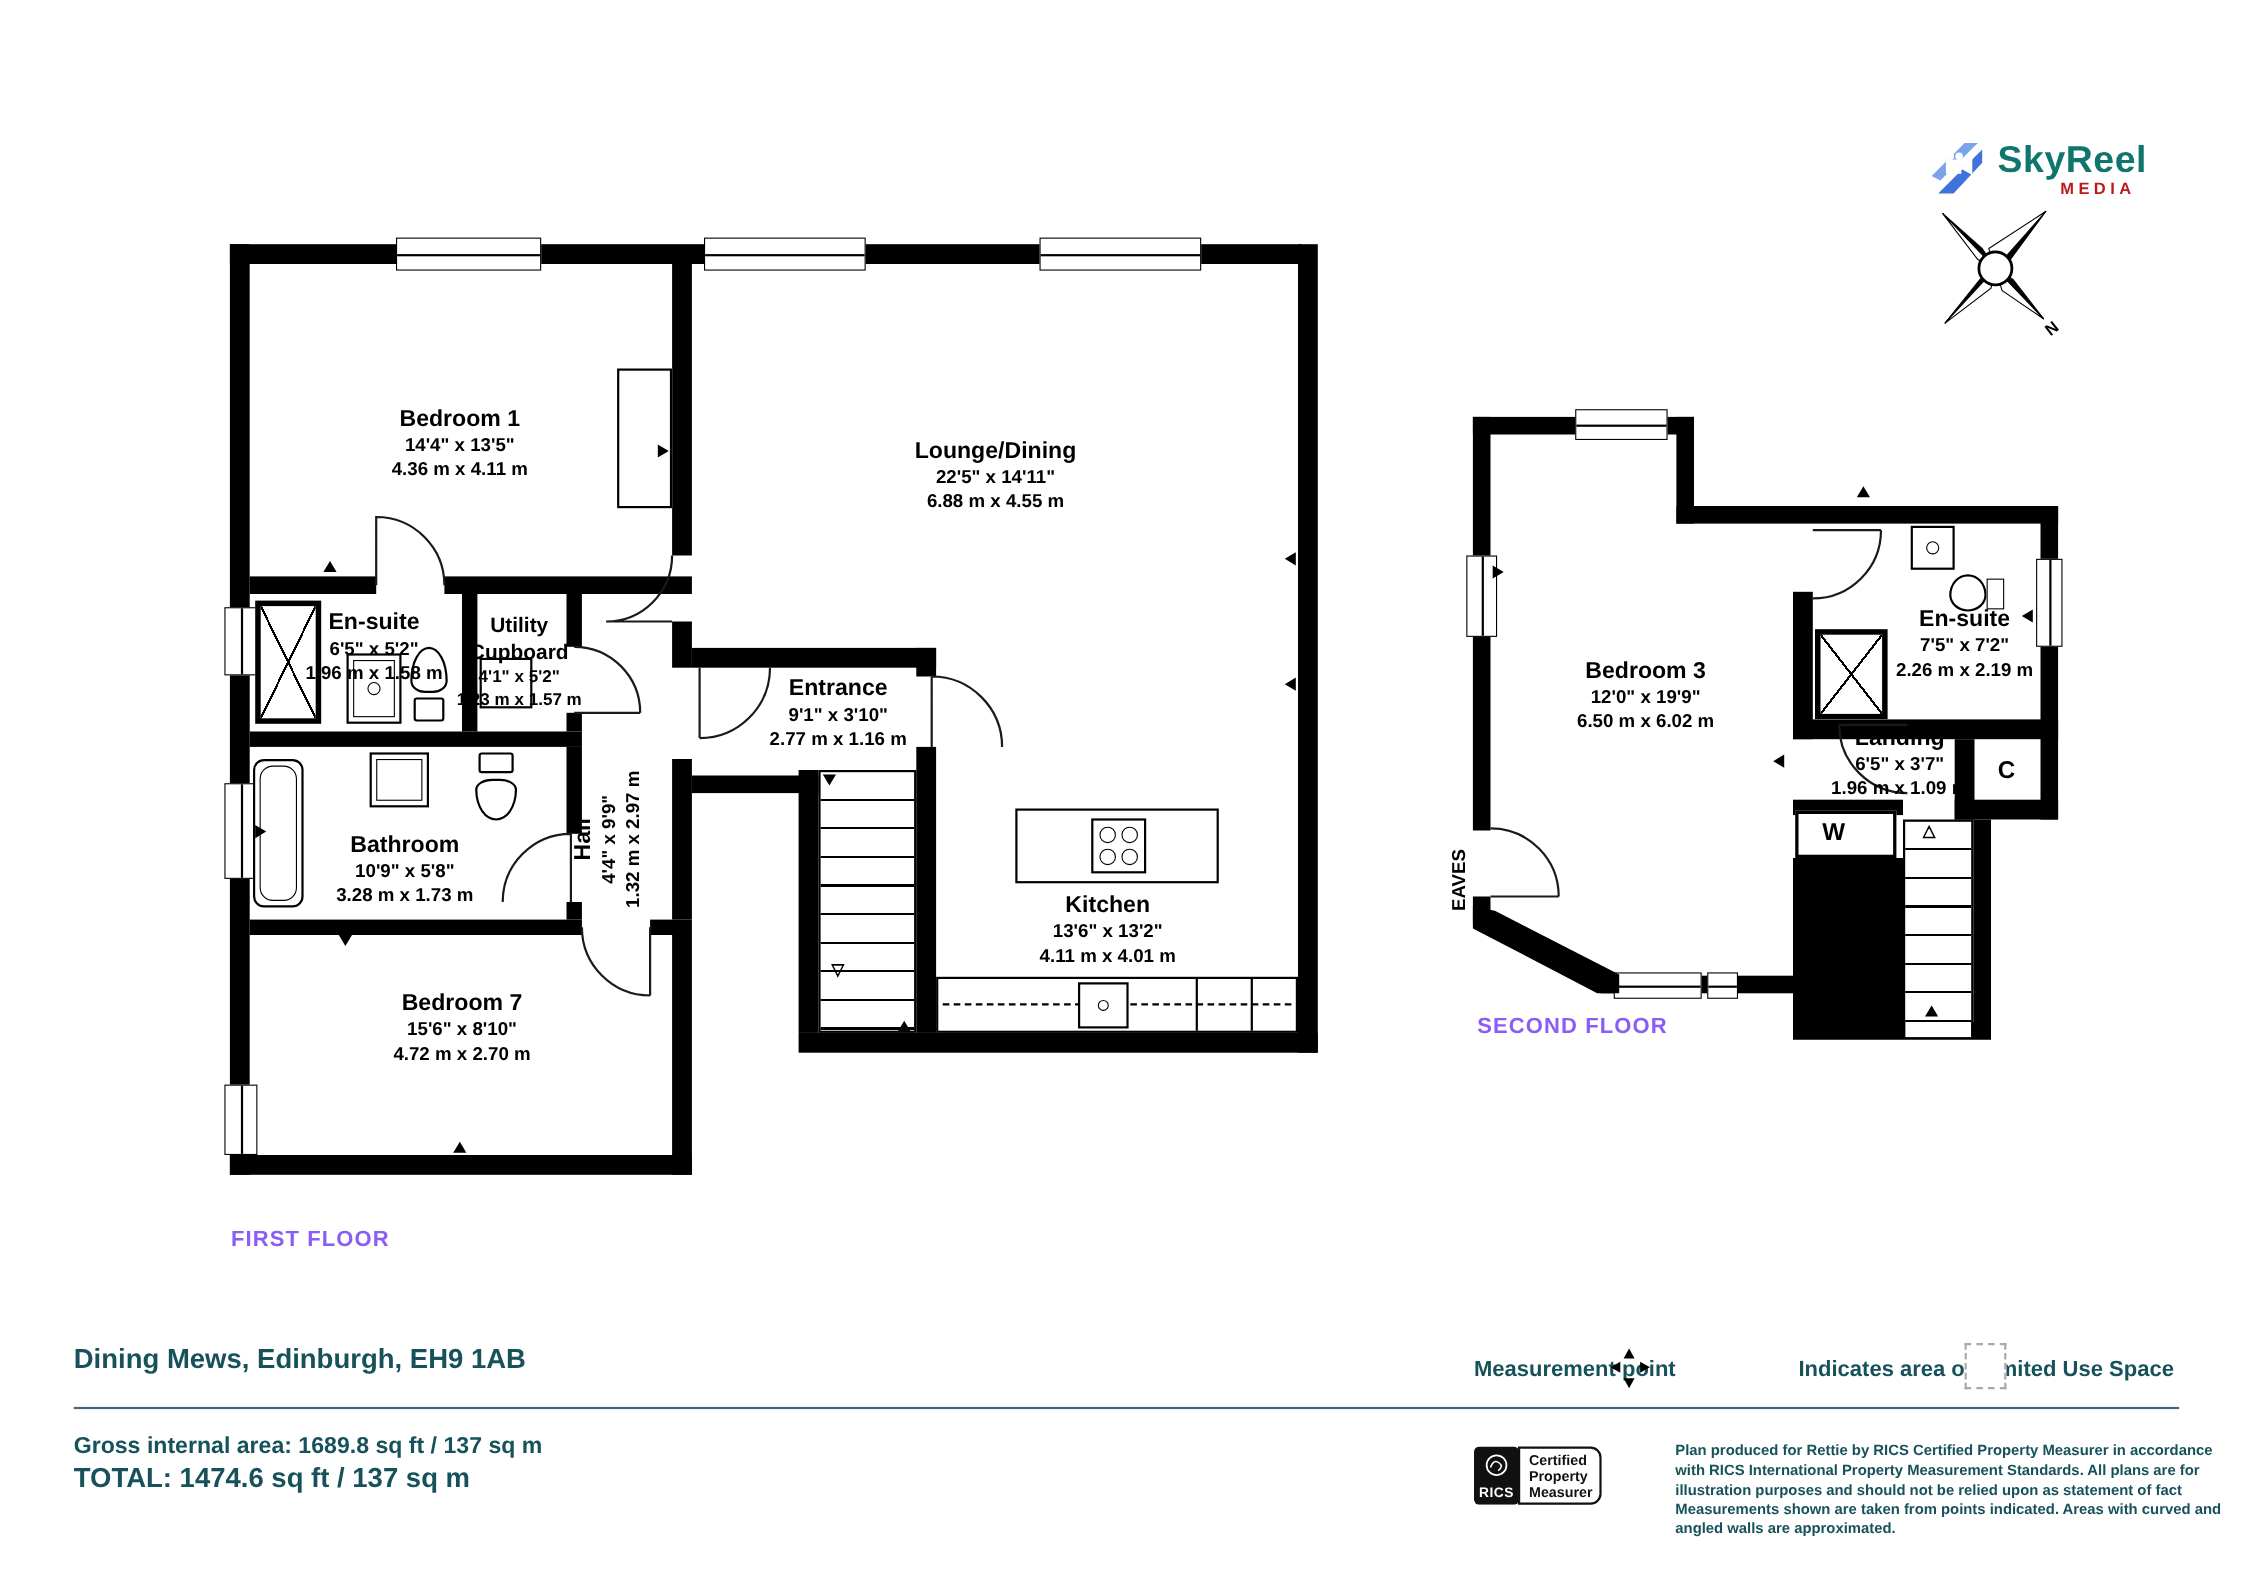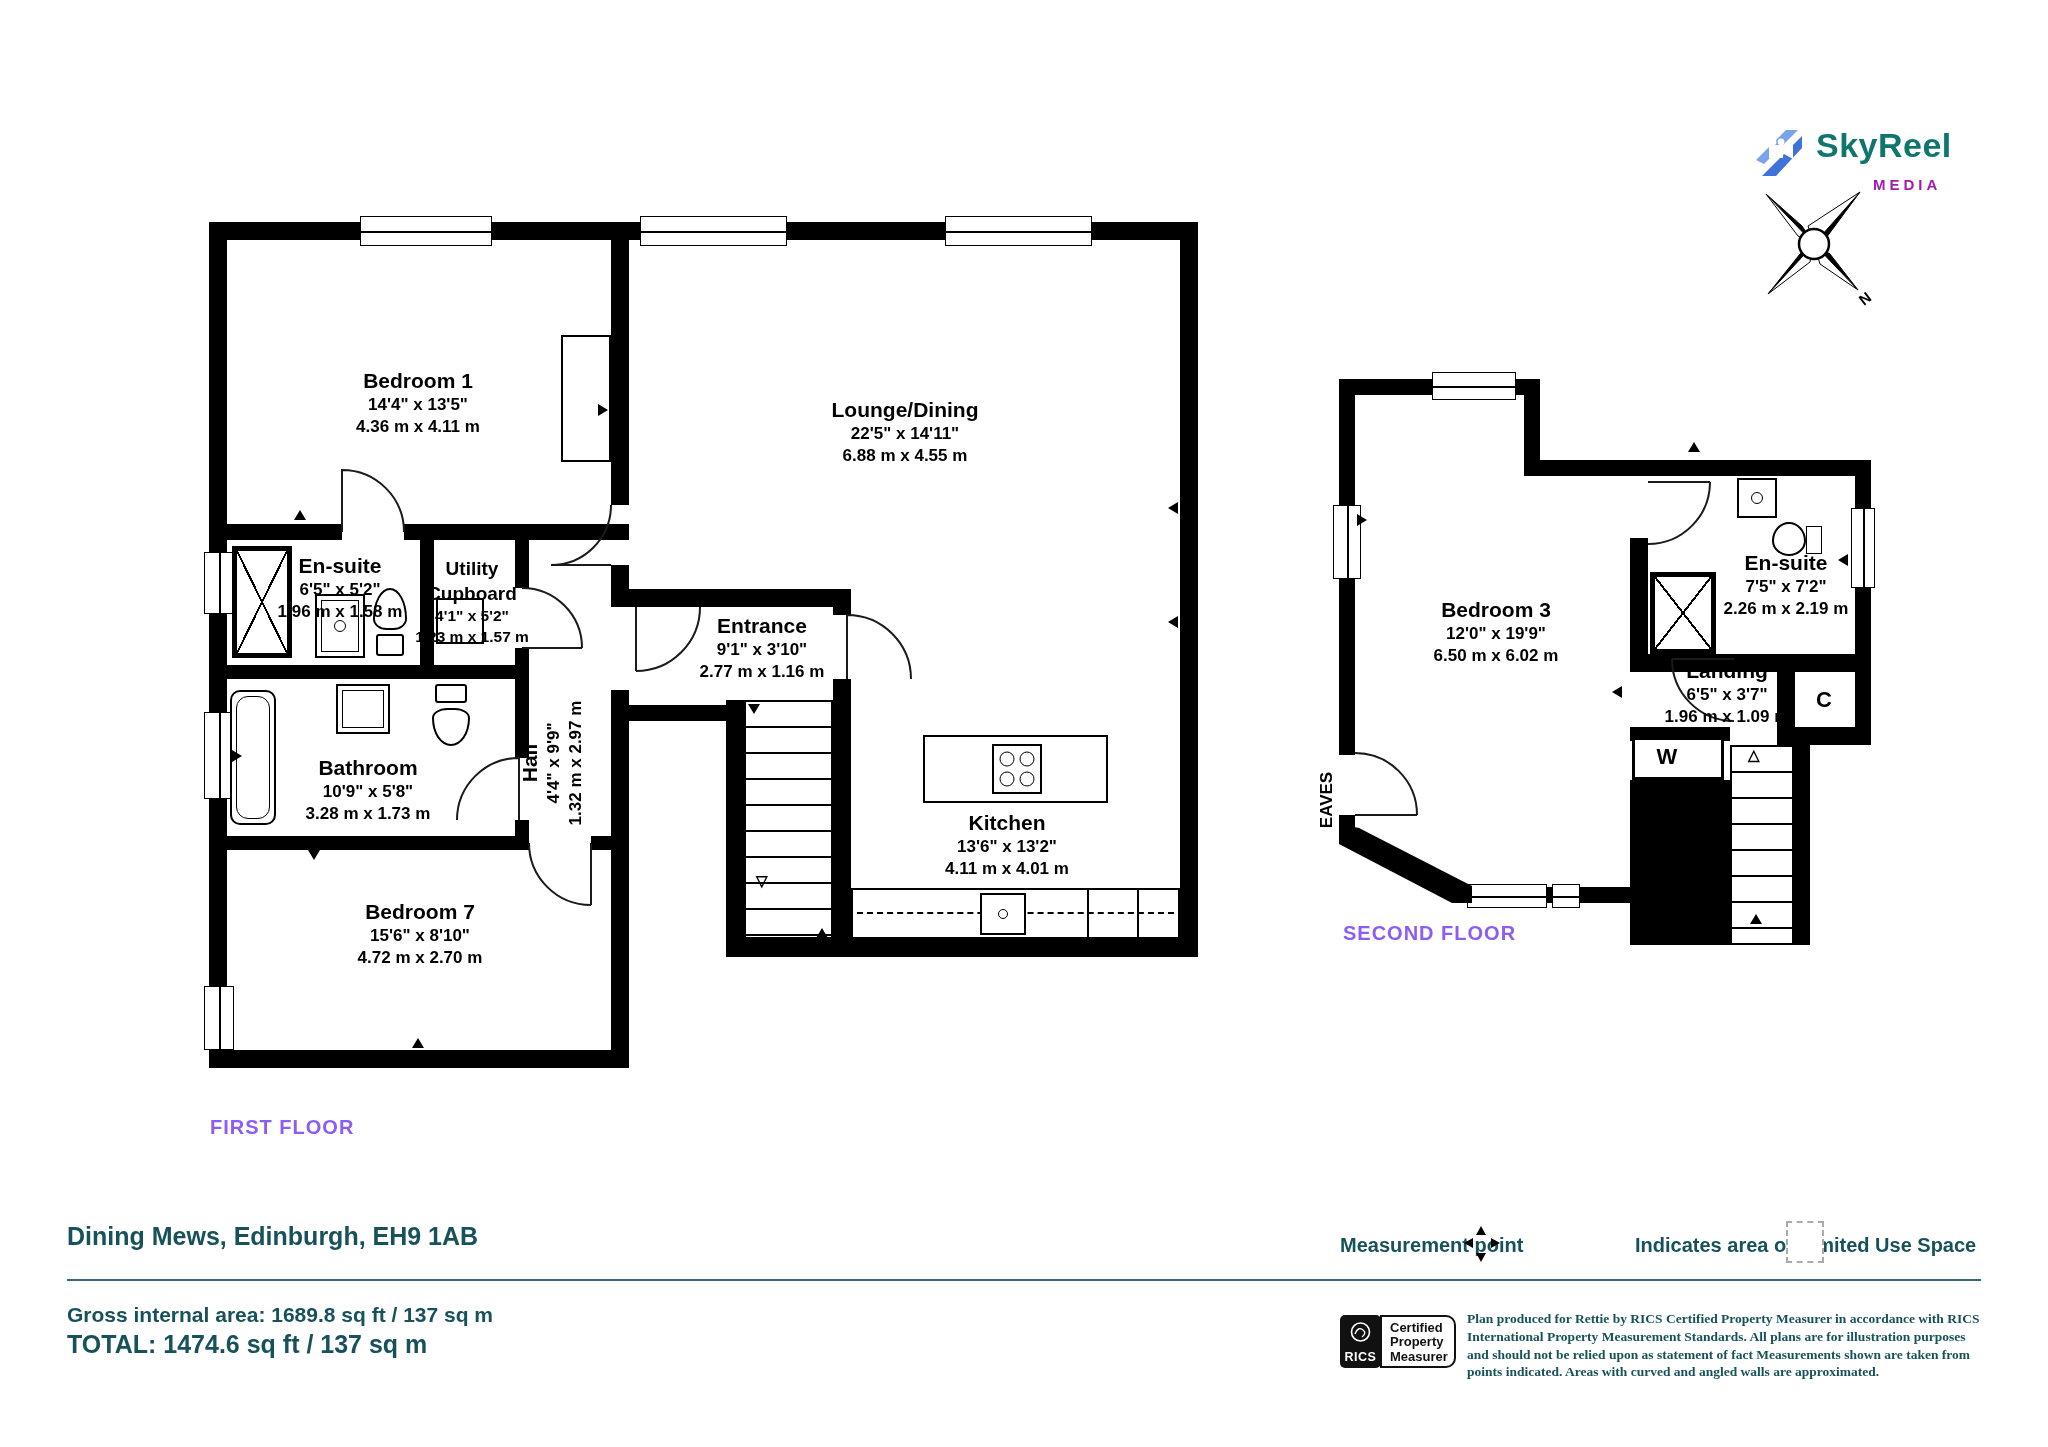--- a/index.html
+++ b/index.html
@@ -38,32 +38,32 @@
   
   .ma{position:absolute;width:0;height:0;z-index:25;}
   .ma-u{border-left:6px solid transparent;border-right:6px solid transparent;border-bottom:10px solid #000;}
   .ma-d{border-left:6px solid transparent;border-right:6px solid transparent;border-top:10px solid #000;}
   .ma-l{border-top:6px solid transparent;border-bottom:6px solid transparent;border-right:10px solid #000;}
   .ma-r{border-top:6px solid transparent;border-bottom:6px solid transparent;border-left:10px solid #000;}
   .glyph{position:absolute;font-size:15px;font-weight:bold;z-index:25;}
   .overlay{position:absolute;left:0;top:0;z-index:20;pointer-events:none;}
   
   .logo-name{position:absolute;left:1816px;top:126px;font-size:34px;font-weight:800;color:#0f766e;letter-spacing:0.5px;}
-  .logo-tag{position:absolute;left:1873px;top:163px;font-size:15px;font-weight:800;color:#a21caf;letter-spacing:4px;margin-top:13px;}
+  .logo-tag{position:absolute;left:1873px;top:163px;font-size:15px;font-weight:800;color:#b91c1c;letter-spacing:4px;}
   
   .address{position:absolute;left:67px;top:1222px;font-size:25px;font-weight:800;color:#17525b;}
   .divider{position:absolute;left:67px;top:1279px;width:1914px;height:2px;background:#39697a;}
   .gross{position:absolute;left:67px;top:1303px;font-size:21px;font-weight:700;color:#17525b;}
   .total{position:absolute;left:67px;top:1330px;font-size:25px;font-weight:800;color:#17525b;}
   .leg-text{position:absolute;font-size:20px;font-weight:700;color:#17525b;}
   .dash-box{position:absolute;left:1786px;top:1221px;width:34px;height:38px;border:2px dashed #a9aaac;background:#fff;}
   .mpi{position:absolute;left:1468px;top:1224px;width:28px;height:40px;}
   .mpi div{position:absolute;width:0;height:0;}
-  .disclaimer{position:absolute;left:1467px;top:1310px;width:515px;font-size:13.5px;line-height:1.32;
-     font-weight:700;color:#17525b;font-family:Liberation Serif, serif;}
+  .disclaimer{position:absolute;left:1523px;top:1310px;width:515px;font-size:13.5px;line-height:1.32;
+     font-weight:700;color:#17525b;}
   .certbox{position:absolute;left:1380px;top:1315px;width:76px;height:53px;border:2.5px solid #111;
      border-radius:0 10px 10px 0;box-sizing:border-box;padding:4px 0 0 8px;
      font-size:13px;line-height:1.1;font-weight:bold;color:#111;background:#fff;}
 </style>
 </head>
 <body>
 
 <div class="page">
 
   <svg style="position:absolute;left:1750px;top:124px" width="58" height="58" viewBox="0 0 58 58">

